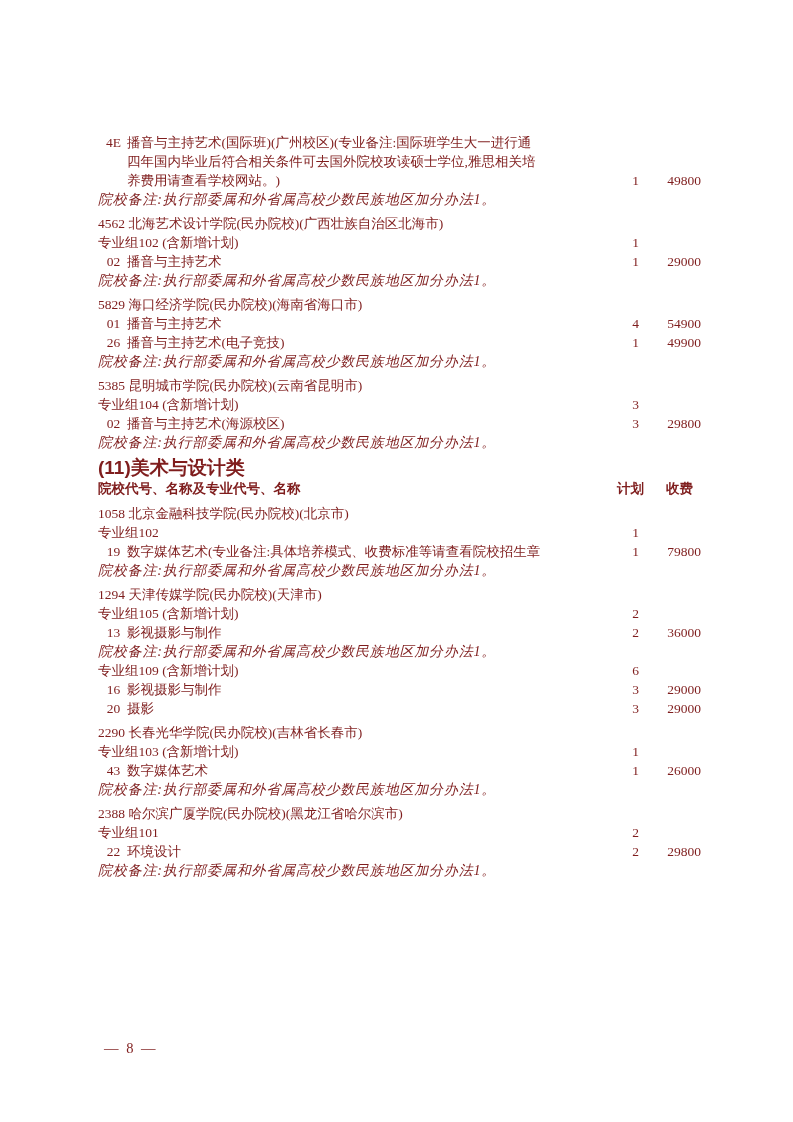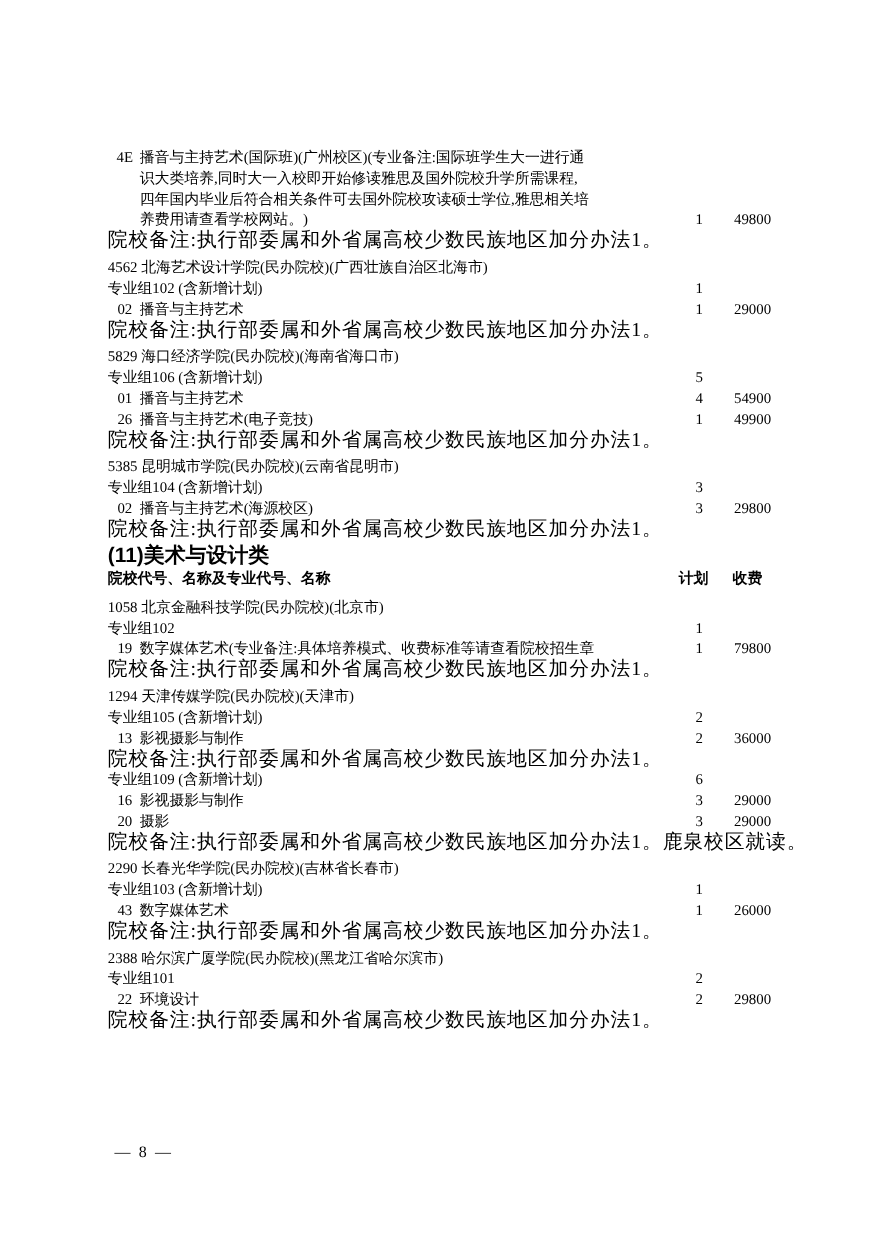--- a/index.html
+++ b/index.html
@@ -1,31 +1,31 @@
 <!DOCTYPE html>
 <html><head>
 <meta charset="utf-8">
 <style>
   html,body{margin:0;padding:0;background:#fff;}
   .page{
     position:relative;width:793px;height:1122px;background:#ffffff;
-    overflow:hidden;color:#000000;
+    overflow:hidden;color:#7f1d1d;
     font-family:"Liberation Serif","DejaVu Serif",serif;
   }
   .content{position:absolute;left:98px;top:133px;width:608px;}
   .row{position:relative;font-size:13.5px;line-height:19px;white-space:nowrap;}
   .row-school{margin-top:5px;}
   .row-major{padding-left:29px;}
   .code{position:absolute;left:4px;top:0;width:23px;text-align:center;}
   .mline{line-height:19px;}
   .col{position:absolute;text-align:right;bottom:0;}
   .col.plan{right:67px;width:46px;}
   .col.fee{right:5px;width:52px;}
   .row-group .col.plan{bottom:auto;top:0;}
-  .row-remark{font-size:18px;letter-spacing:0.8px;}
+  .row-remark{font-size:14px;font-style:italic;letter-spacing:0.8px;}
   .row-section{
     font-family:"Liberation Sans","DejaVu Sans",sans-serif;
     font-weight:bold;font-size:19px;line-height:25px;margin-top:3px;
   }
   .row-colheader{
     font-family:Liberation Mono, monospace;
     font-weight:bold;margin-bottom:3px;
   }
   .row-colheader .col.plan{right:62px;}
   .row-colheader .col.fee{right:13px;}
@@ -35,38 +35,36 @@
   }
 </style>
 </head>
 <body>
 
 <div class="page">
   <div class="content">
       <div class="row row-major">
         <span class="code">4E</span>
         <div class="mline">播音与主持艺术(国际班)(广州校区)(专业备注:国际班学生大一进行通</div>
-        <div class="mline">识大类培养,同时大一入校即开始修读雅思及国外院校升学所需课程,</div>
         <div class="mline">四年国内毕业后符合相关条件可去国外院校攻读硕士学位,雅思相关培</div>
         <div class="mline">养费用请查看学校网站。)</div>
         <span class="col plan">1</span>
         <span class="col fee">49800</span>
       </div>
       <div class="row row-remark"><span>院校备注:执行部委属和外省属高校少数民族地区加分办法1。</span></div>
       <div class="row row-school"><span>4562 北海艺术设计学院(民办院校)(广西壮族自治区北海市)</span></div>
       <div class="row row-group"><span>专业组102 (含新增计划)</span><span class="col plan">1</span></div>
       <div class="row row-major">
         <span class="code">02</span>
         <div class="mline">播音与主持艺术</div>
         <span class="col plan">1</span>
         <span class="col fee">29000</span>
       </div>
       <div class="row row-remark"><span>院校备注:执行部委属和外省属高校少数民族地区加分办法1。</span></div>
       <div class="row row-school"><span>5829 海口经济学院(民办院校)(海南省海口市)</span></div>
-      <div class="row row-group"><span>专业组106 (含新增计划)</span><span class="col plan">5</span></div>
       <div class="row row-major">
         <span class="code">01</span>
         <div class="mline">播音与主持艺术</div>
         <span class="col plan">4</span>
         <span class="col fee">54900</span>
       </div>
       <div class="row row-major">
         <span class="code">26</span>
         <div class="mline">播音与主持艺术(电子竞技)</div>
         <span class="col plan">1</span>
@@ -108,21 +106,20 @@
         <div class="mline">影视摄影与制作</div>
         <span class="col plan">3</span>
         <span class="col fee">29000</span>
       </div>
       <div class="row row-major">
         <span class="code">20</span>
         <div class="mline">摄影</div>
         <span class="col plan">3</span>
         <span class="col fee">29000</span>
       </div>
-      <div class="row row-remark"><span>院校备注:执行部委属和外省属高校少数民族地区加分办法1。鹿泉校区就读。</span></div>
       <div class="row row-school"><span>2290 长春光华学院(民办院校)(吉林省长春市)</span></div>
       <div class="row row-group"><span>专业组103 (含新增计划)</span><span class="col plan">1</span></div>
       <div class="row row-major">
         <span class="code">43</span>
         <div class="mline">数字媒体艺术</div>
         <span class="col plan">1</span>
         <span class="col fee">26000</span>
       </div>
       <div class="row row-remark"><span>院校备注:执行部委属和外省属高校少数民族地区加分办法1。</span></div>
       <div class="row row-school"><span>2388 哈尔滨广厦学院(民办院校)(黑龙江省哈尔滨市)</span></div>

